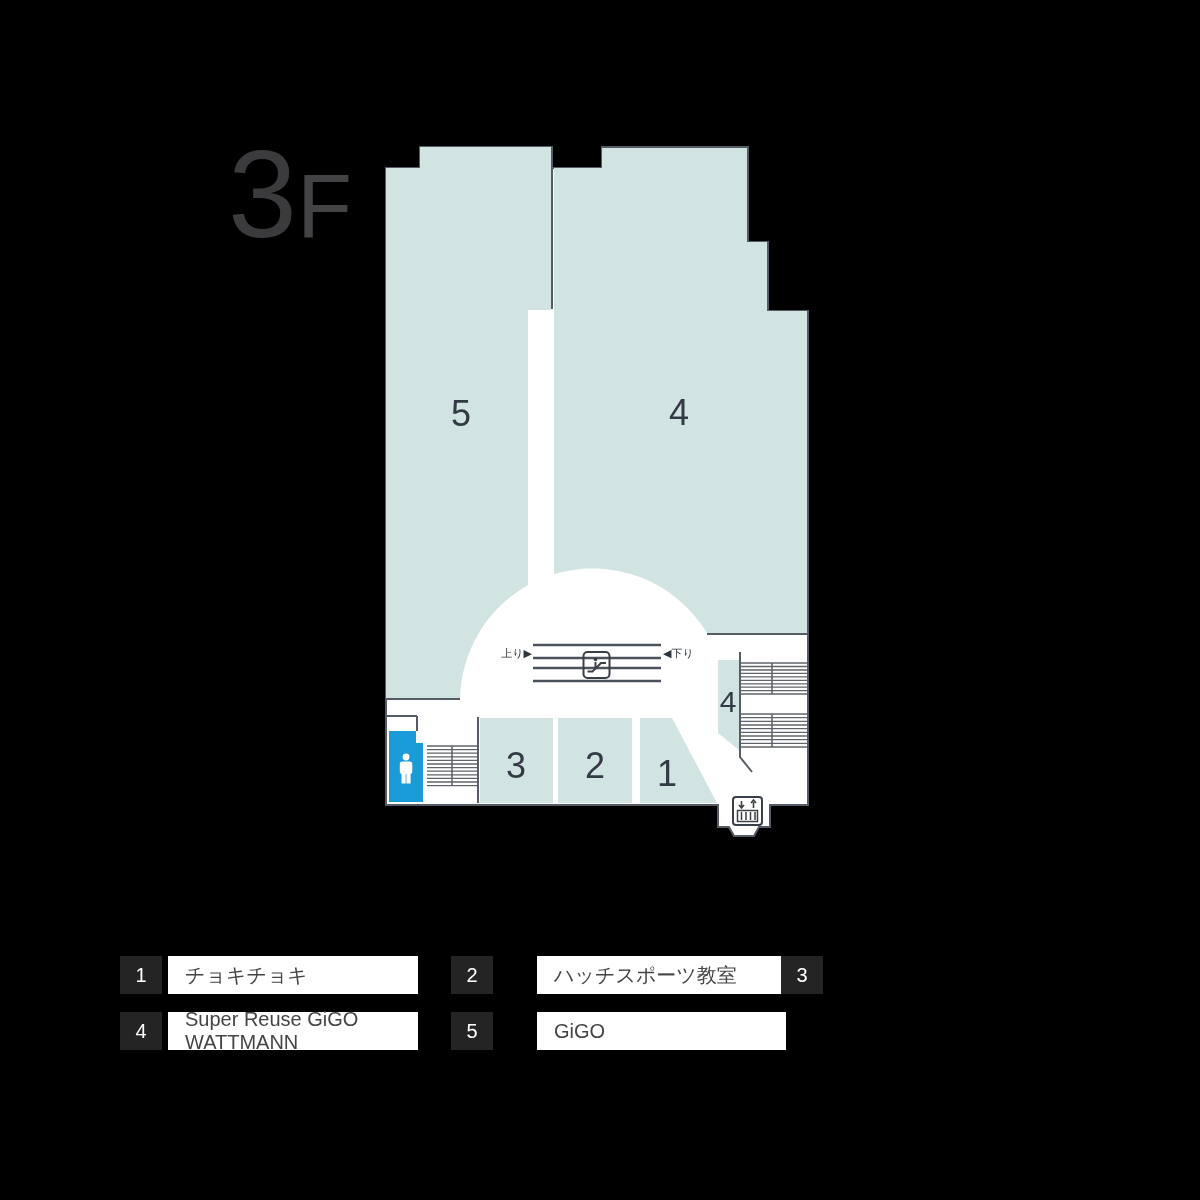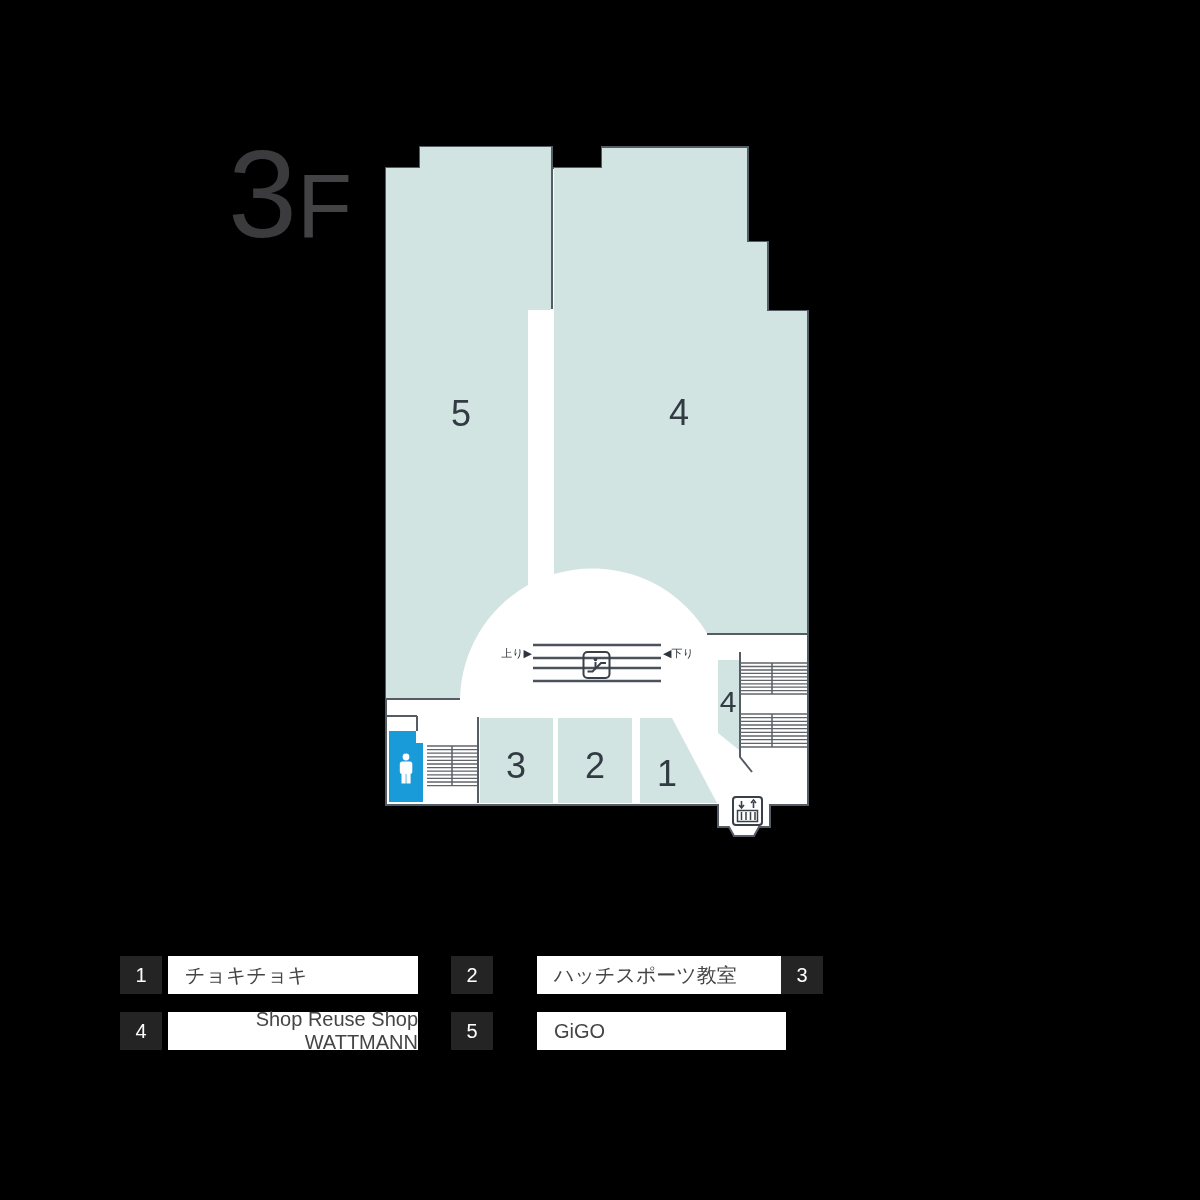--- a/index.html
+++ b/index.html
@@ -18,21 +18,21 @@
   .icon-stroke{stroke:#3a4049;fill:none;}
   .area-num{font-family:"Liberation Sans","DejaVu Sans",sans-serif;font-size:36px;font-weight:500;
             fill:#323a43;text-anchor:middle;}
   .area-num-sm{font-size:30px;}
   .esc-label{font-family:"Liberation Sans","DejaVu Sans",sans-serif;font-size:11px;fill:#2f353c;}
   
   .legend-item{position:absolute;display:flex;}
   .legend-num{width:42px;height:38px;background:#242424;color:#fff;display:flex;
               align-items:center;justify-content:center;font-size:20px;flex:none;}
   .legend-label{height:38px;background:#fff;color:#454545;display:flex;align-items:center;
-                padding-left:17px;box-sizing:border-box;font-size:20px;margin-left:6px;flex:none;text-align:right;}
+                padding-left:17px;box-sizing:border-box;font-size:20px;margin-left:6px;flex:none;}
   .w250{width:250px;} .w249{width:249px;margin-left:44px;}
   .r1{top:956px;} .r2{top:1012px;}
   .c1{left:120px;} .c2{left:451px;} .c3{left:781px;}
 </style>
 </head>
 <body>
 
 <div id="stage">
 
   <div id="floor-title">
@@ -123,21 +123,21 @@
     </div>
     <div class="legend-item r1 c2">
       <div class="legend-num">2</div>
       <div class="legend-label w249">ハッチスポーツ教室</div>
     </div>
     <div class="legend-item r1 c3">
       <div class="legend-num">3</div>
     </div>
     <div class="legend-item r2 c1">
       <div class="legend-num">4</div>
-      <div class="legend-label w250">Shop Reuse Shop WATTMANN</div>
+      <div class="legend-label w250">Super Reuse GiGO WATTMANN</div>
     </div>
     <div class="legend-item r2 c2">
       <div class="legend-num">5</div>
       <div class="legend-label w249">GiGO</div>
     </div>
   </div>
 
 </div>
 
 </body></html>

